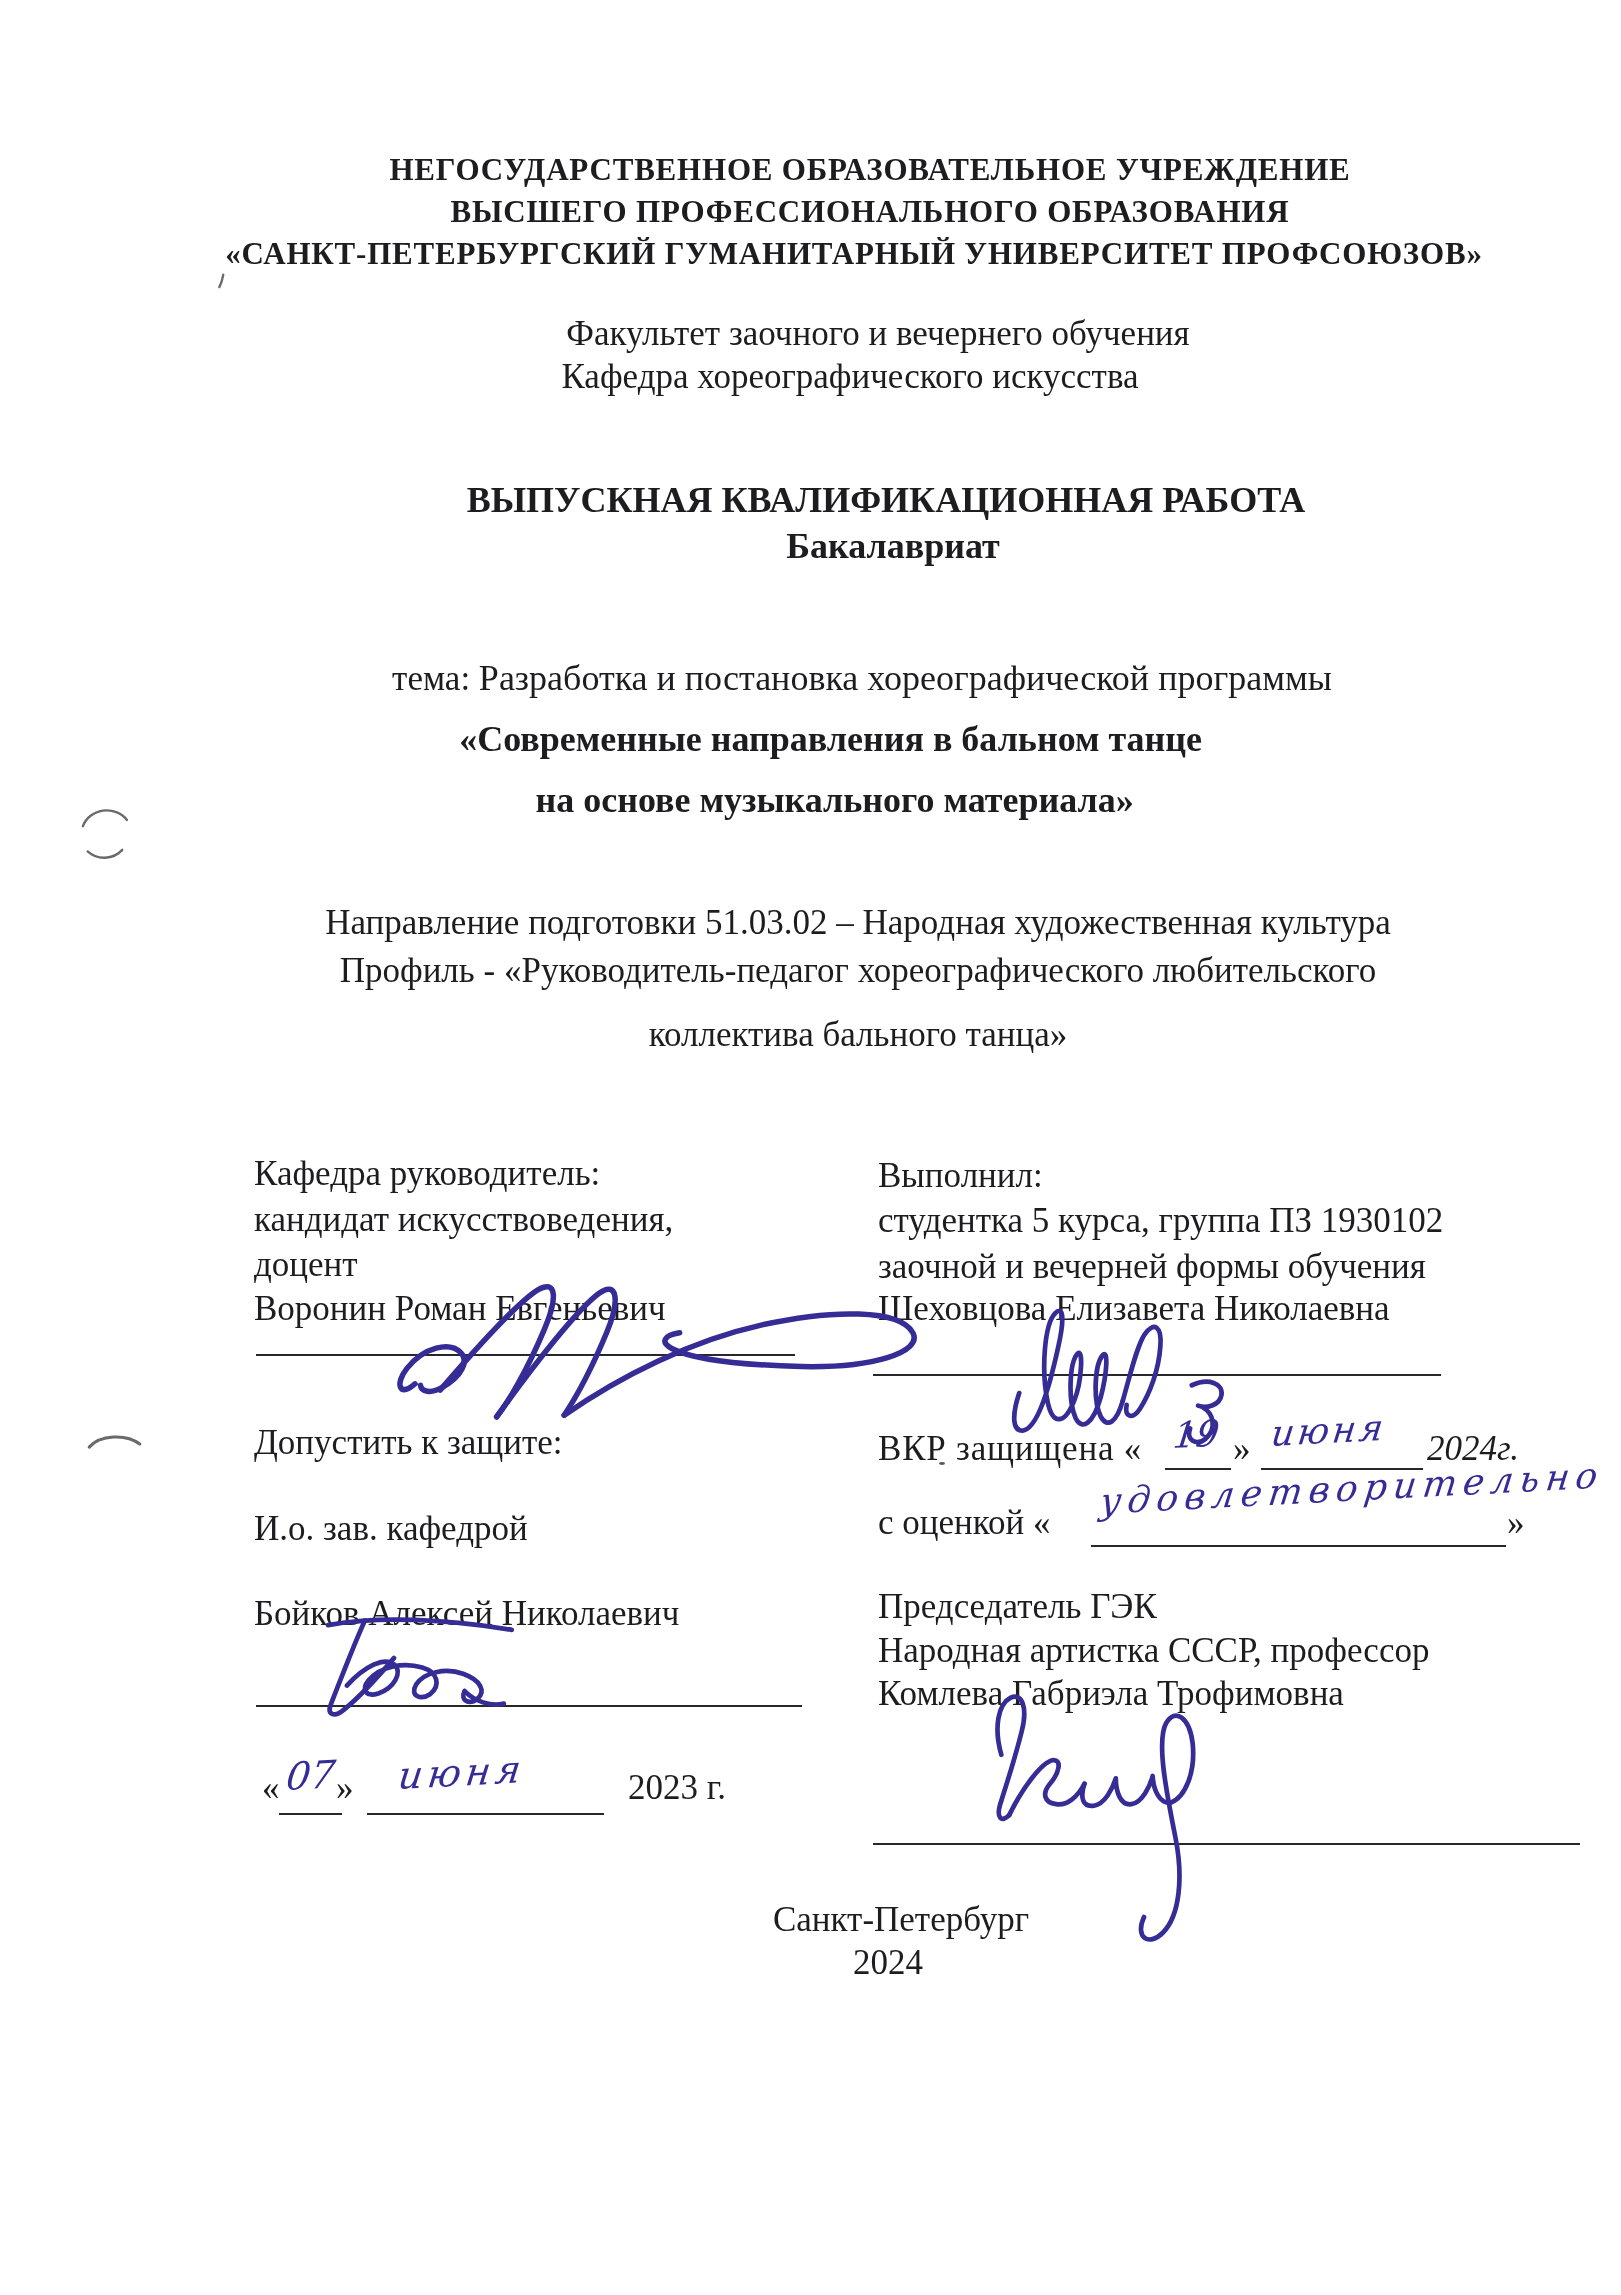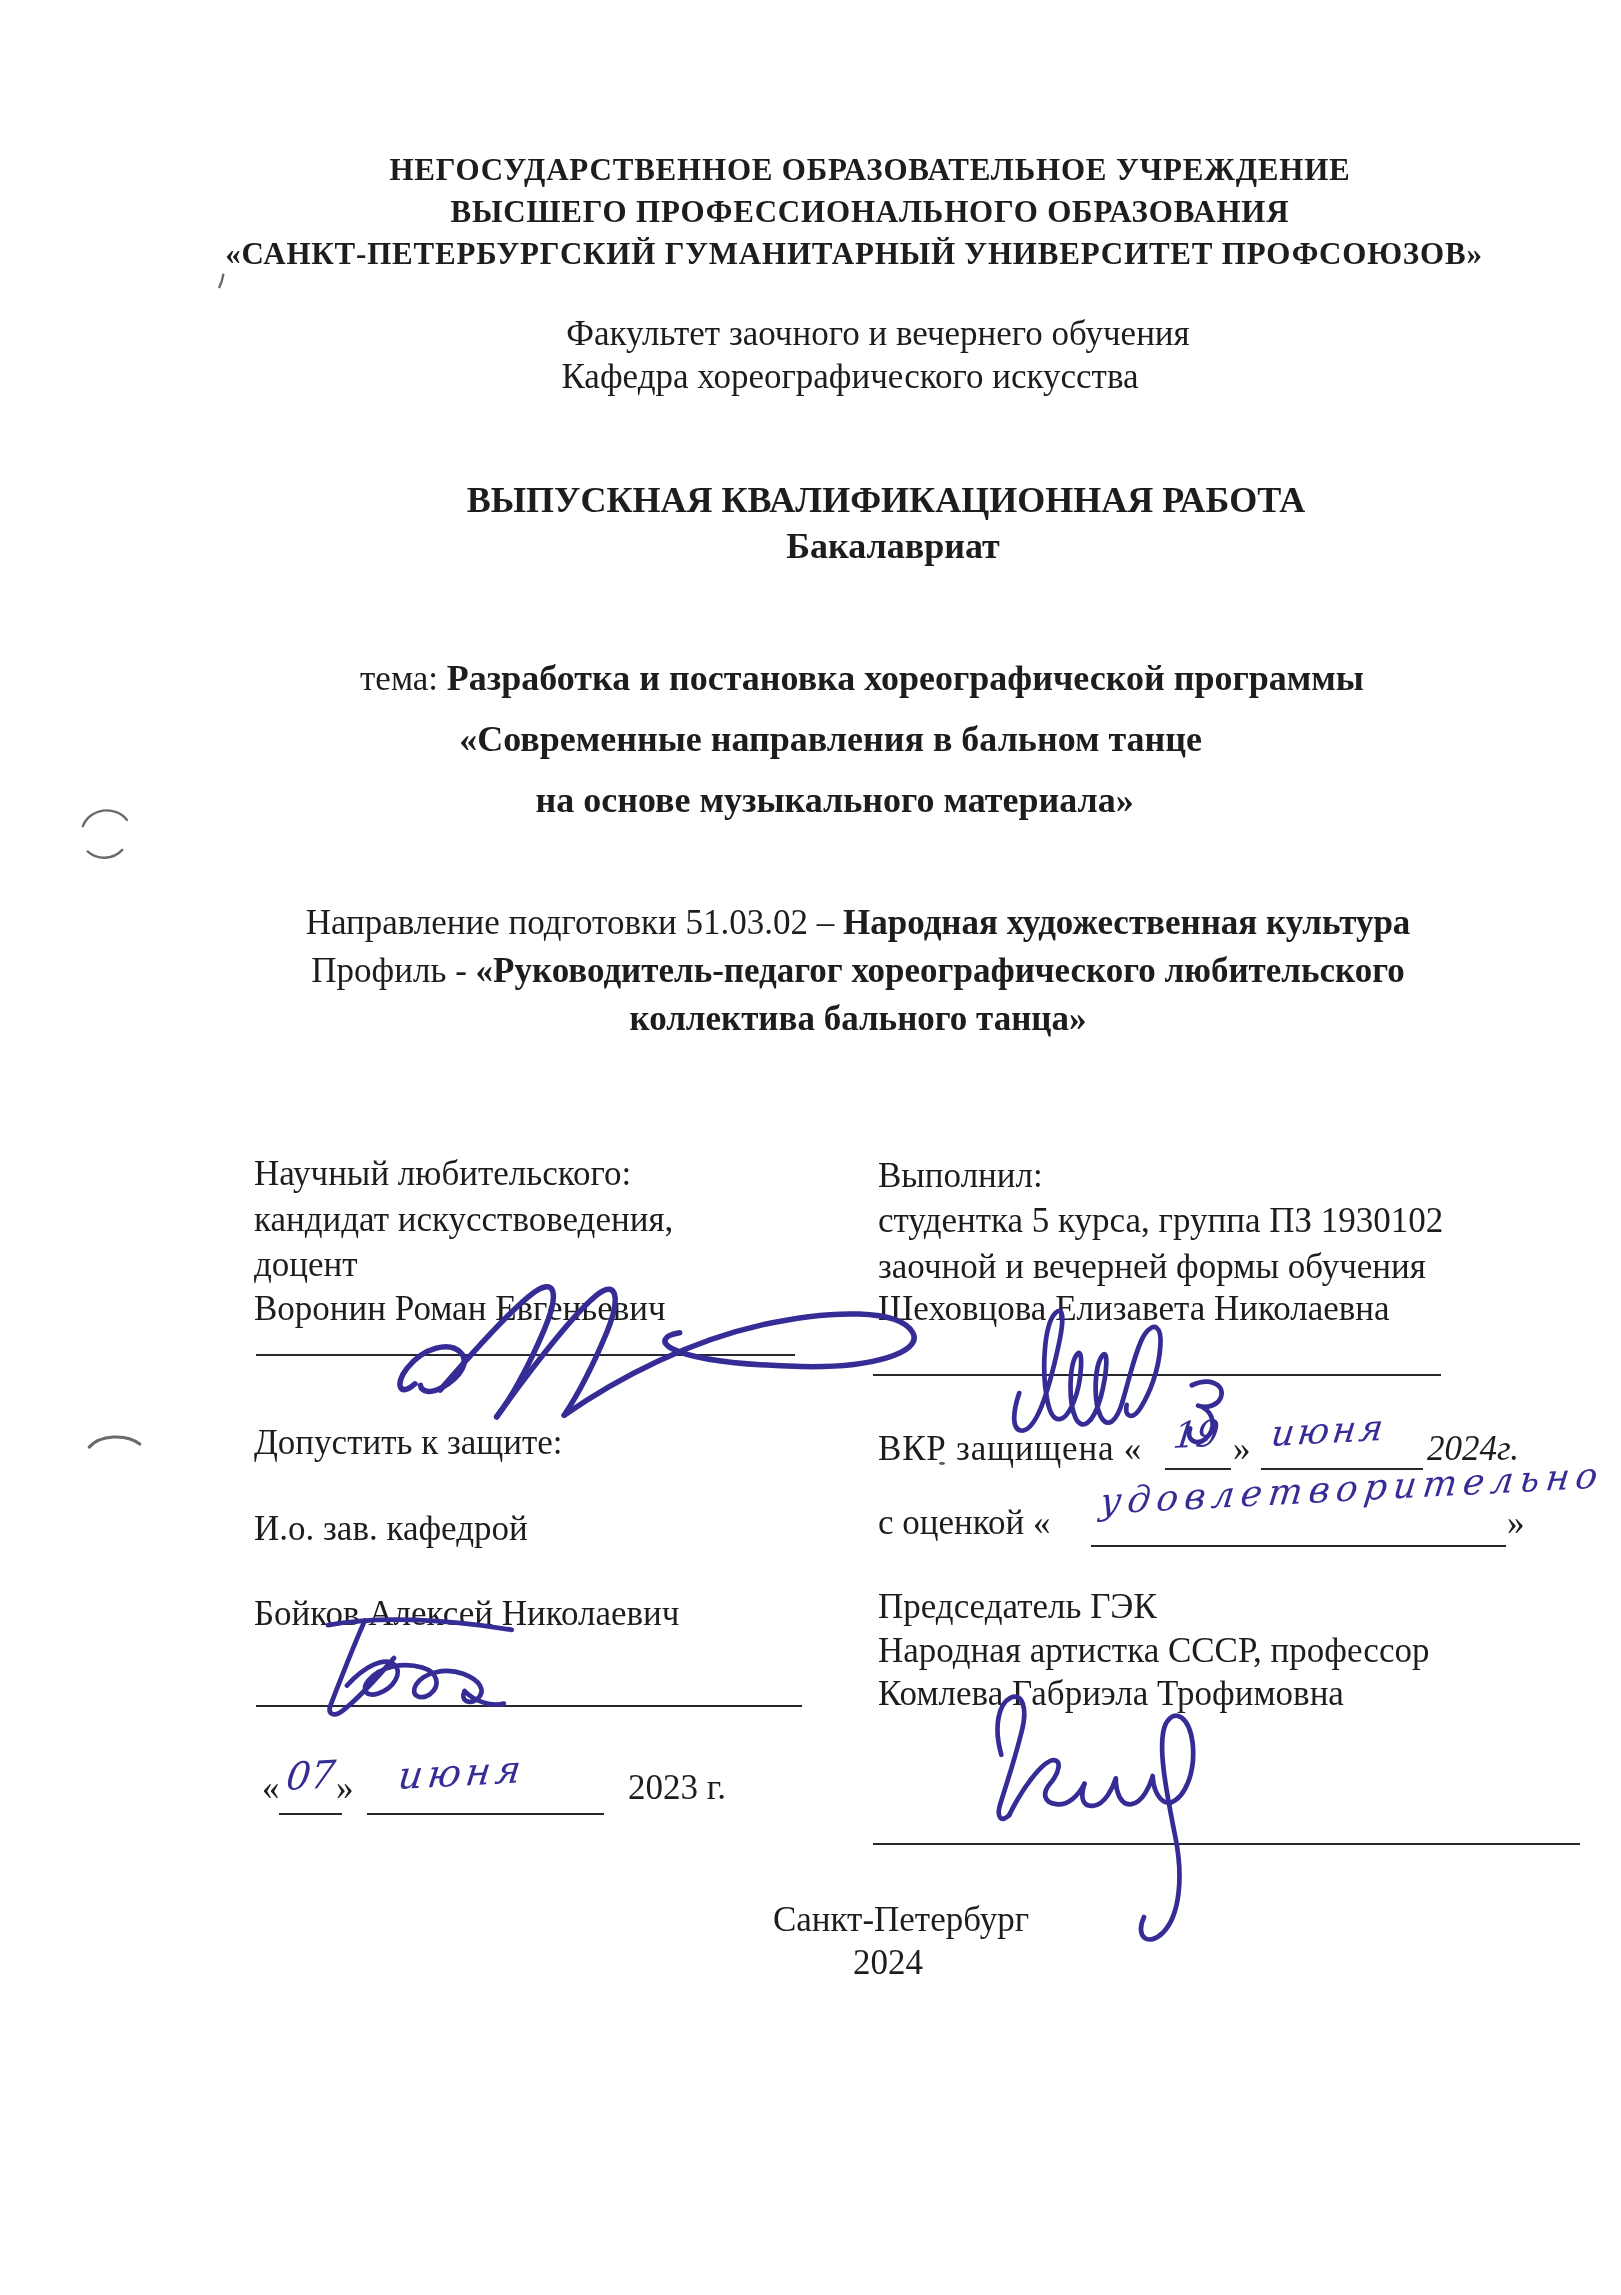--- a/index.html
+++ b/index.html
@@ -3,21 +3,21 @@
 <meta charset="utf-8">
 <style>
   :root { --ink: #352c96; }
   html,body { margin:0; padding:0; background:#ffffff; }
   .page {
     position:relative; width:1622px; height:1976px; background:#fff;
     font-family:"Liberation Serif","DejaVu Serif",serif; color:#1d1d20;
     overflow:hidden;
   }
   .t { position:absolute; white-space:nowrap; font-size:35px; line-height:1.15; color:#1d1d20; }
-  .b { font-weight:bold; }
+  .b { font-weight:normal;margin-top:16px; }
   .c { left:0; width:1622px; text-align:center; }
   .inst { font-size:31px; font-weight:bold; letter-spacing:0.8px; }
   .big  { font-size:36px; font-weight:bold; }
   .hw {
     position:absolute; white-space:nowrap;
     font-family:"DejaVu Serif",serif; font-style:italic;
     color:var(--ink); transform:rotate(-3deg) skewX(-10deg);
     transform-origin:left bottom;
   }
   .ul { position:absolute; height:2.4px; background:#28282c; }
@@ -42,21 +42,21 @@
   <div class="t c big" style="top:526px; transform:translateX(82px);">Бакалавриат</div>
 
   <div class="t c" style="top:658px; transform:translateX(51px);"><span>тема:</span> <span class="b" style="font-size:36px;">Разработка и постановка хореографической программы</span></div>
   <div class="t c big" style="top:719px; transform:translateX(19.6px);">«Современные направления в бальном танце</div>
   <div class="t c big" style="top:780px; transform:translateX(23.6px);">на основе музыкального материала»</div>
 
   <div class="t c" style="top:903px; transform:translateX(47px);"><span>Направление подготовки 51.03.02 –</span> <span class="b">Народная художественная культура</span></div>
   <div class="t c" style="top:951px; transform:translateX(47px);"><span>Профиль -</span> <span class="b">«Руководитель-педагог хореографического любительского</span></div>
   <div class="t c b" style="top:999px; transform:translateX(47px);">коллектива бального танца»</div>
 
-  <div class="t" style="left:254px; top:1154px;">Научный любительского:</div>
+  <div class="t" style="left:254px; top:1154px;">Кафедра руководитель:</div>
   <div class="t" style="left:254px; top:1200px;">кандидат искусствоведения,</div>
   <div class="t" style="left:254px; top:1245px;">доцент</div>
   <div class="t" style="left:254px; top:1289px;">Воронин Роман Евгеньевич</div>
   <div class="ul" style="left:256px; top:1354px; width:539px;"></div>
 
   <div class="t" style="left:878px; top:1156px;">Выполнил:</div>
   <div class="t" style="left:878px; top:1201px;">студентка 5 курса, группа ПЗ 1930102</div>
   <div class="t" style="left:878px; top:1247px;">заочной и вечерней формы обучения</div>
   <div class="t" style="left:878px; top:1289px;">Шеховцова Елизавета Николаевна</div>
   <div class="ul" style="left:873px; top:1374px; width:568px;"></div>

